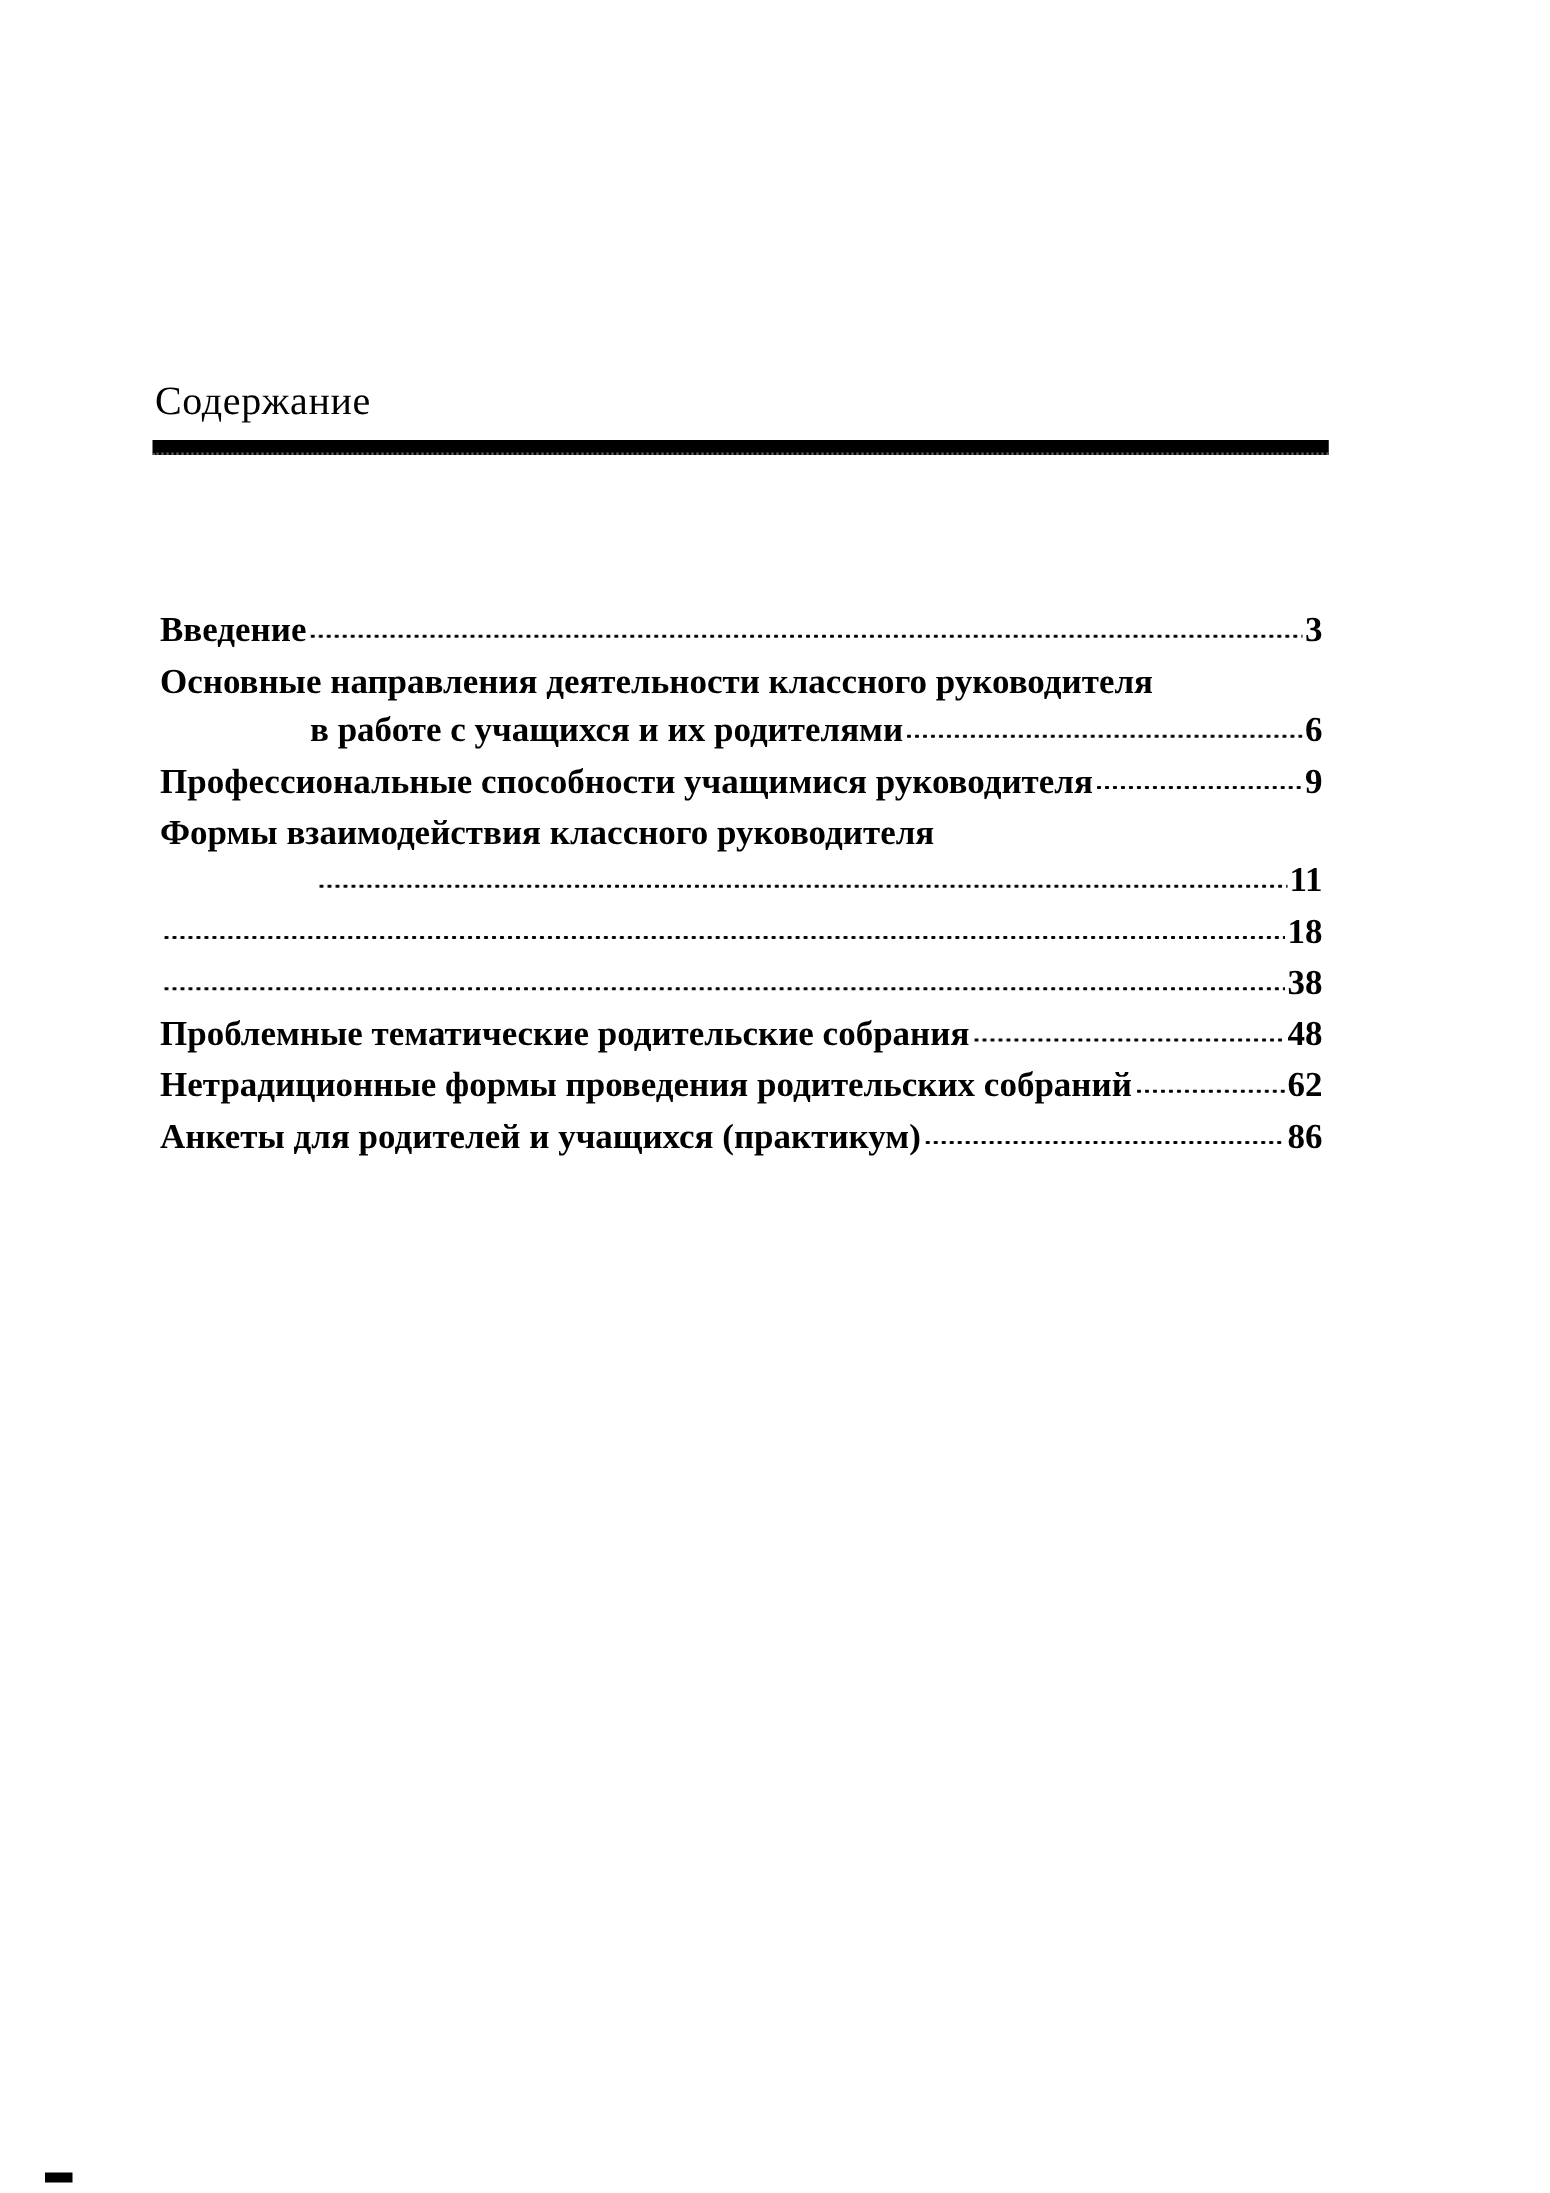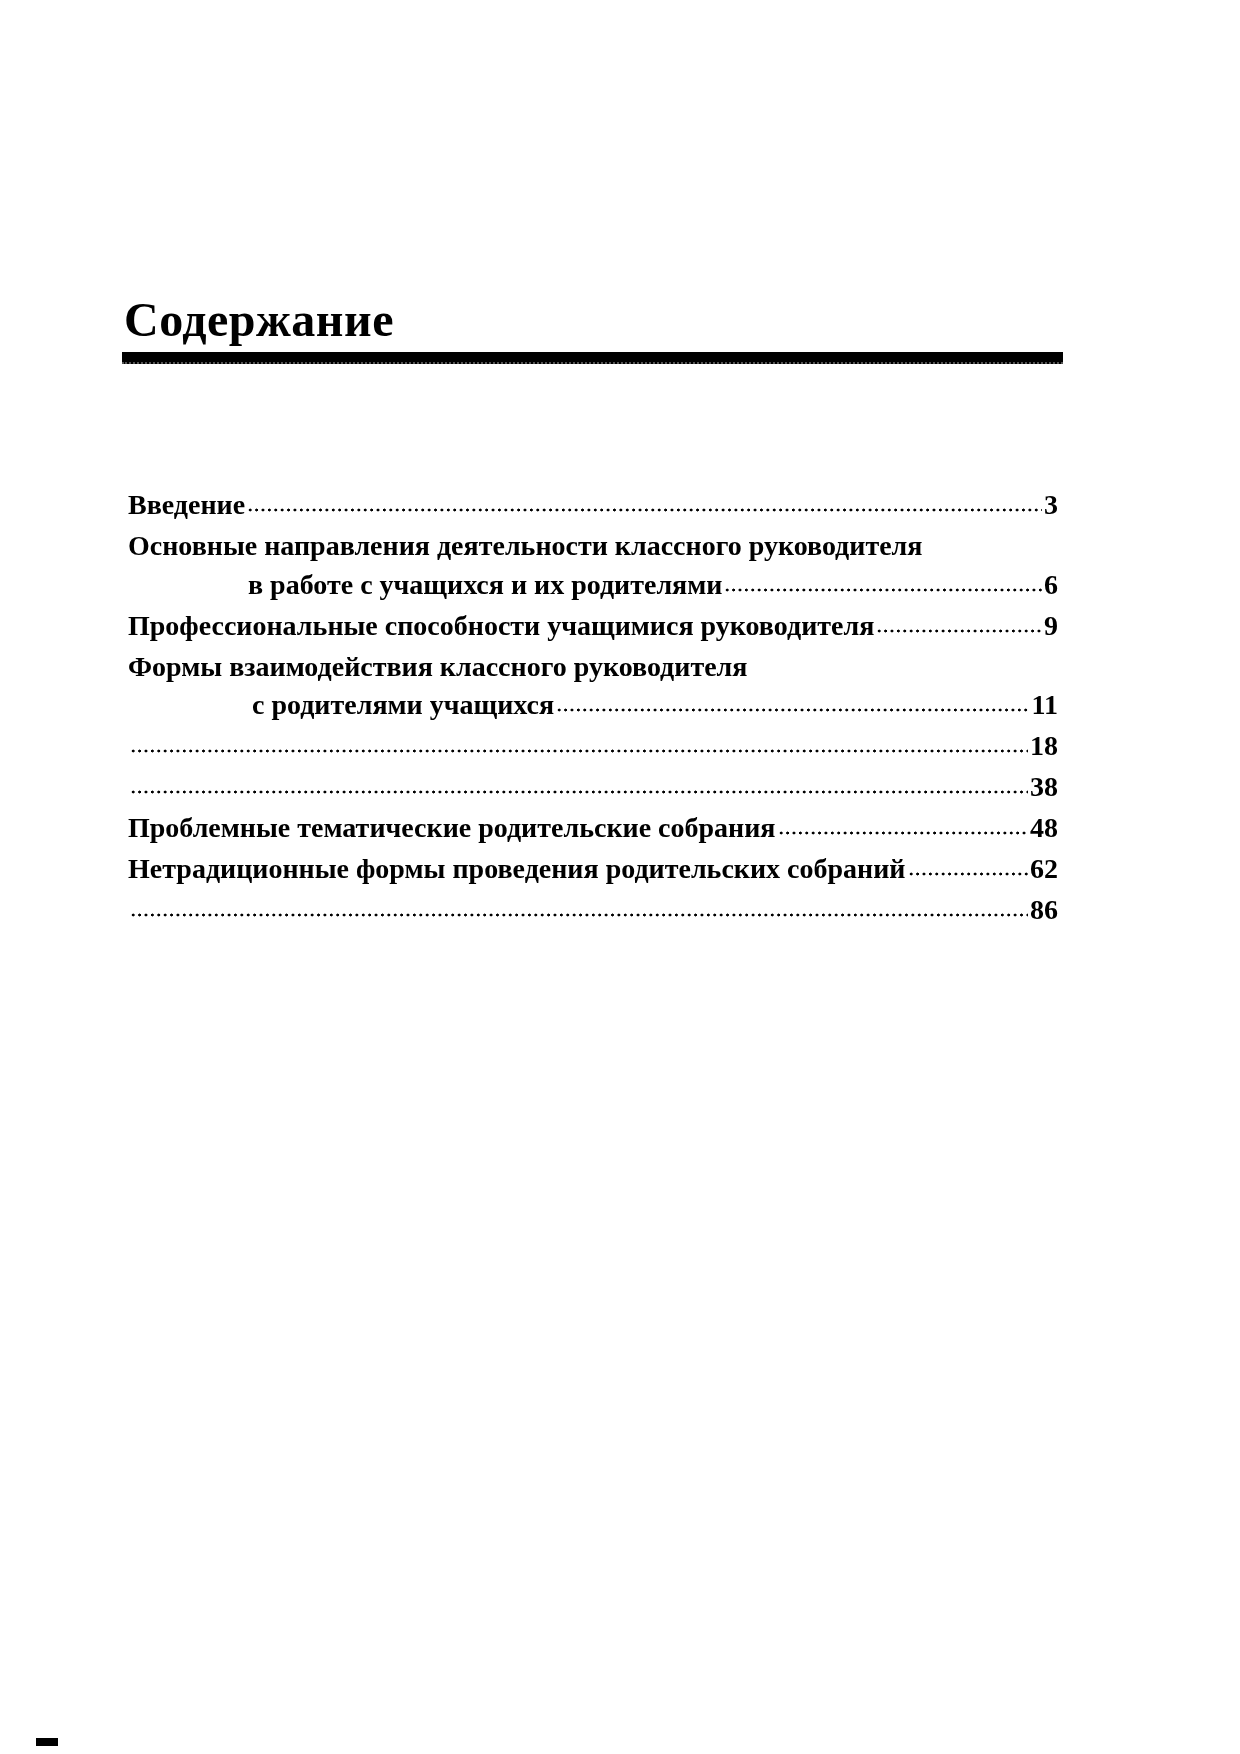--- a/index.html
+++ b/index.html
@@ -12,22 +12,22 @@
       height: 1754px;
       position: relative;
       overflow: hidden;
       font-family: "Liberation Serif", "DejaVu Serif", serif;
       color: #000;
     }
     .title {
       position: absolute;
       left: 124px;
       top: 290px;
-      font-size: 48px;
-      font-weight: bold;
+      font-size: 32px;
+      font-weight: normal;
       line-height: 60px;
       letter-spacing: 0.5px;
       margin: 0;
     }
     .rule {
       position: absolute;
       left: 122px;
       top: 352px;
       width: 941px;
       height: 10px;
@@ -117,21 +117,20 @@
       <span class="toc-leader"></span>
       <span class="toc-page">9</span>
     </div>
   </li>
 
   <li class="toc-entry">
     <div class="toc-line">
       <span class="toc-text">Формы взаимодействия классного  руководителя</span>
     </div>
     <div class="toc-line indent-2">
-      <span class="toc-text">с родителями учащихся</span>
       <span class="toc-leader"></span>
       <span class="toc-page">11</span>
     </div>
   </li>
 
   <li class="toc-entry">
     <div class="toc-line">
       <span class="toc-leader"></span>
       <span class="toc-page">18</span>
     </div>
@@ -155,19 +154,20 @@
   <li class="toc-entry">
     <div class="toc-line">
       <span class="toc-text">Нетрадиционные формы проведения  родительских собраний</span>
       <span class="toc-leader"></span>
       <span class="toc-page">62</span>
     </div>
   </li>
 
   <li class="toc-entry">
     <div class="toc-line">
+      <span class="toc-text">Анкеты для родителей и учащихся  (практикум)</span>
       <span class="toc-leader"></span>
       <span class="toc-page">86</span>
     </div>
   </li>
 </ul>
 
 <div class="page-mark"></div>
 
 </body></html>

